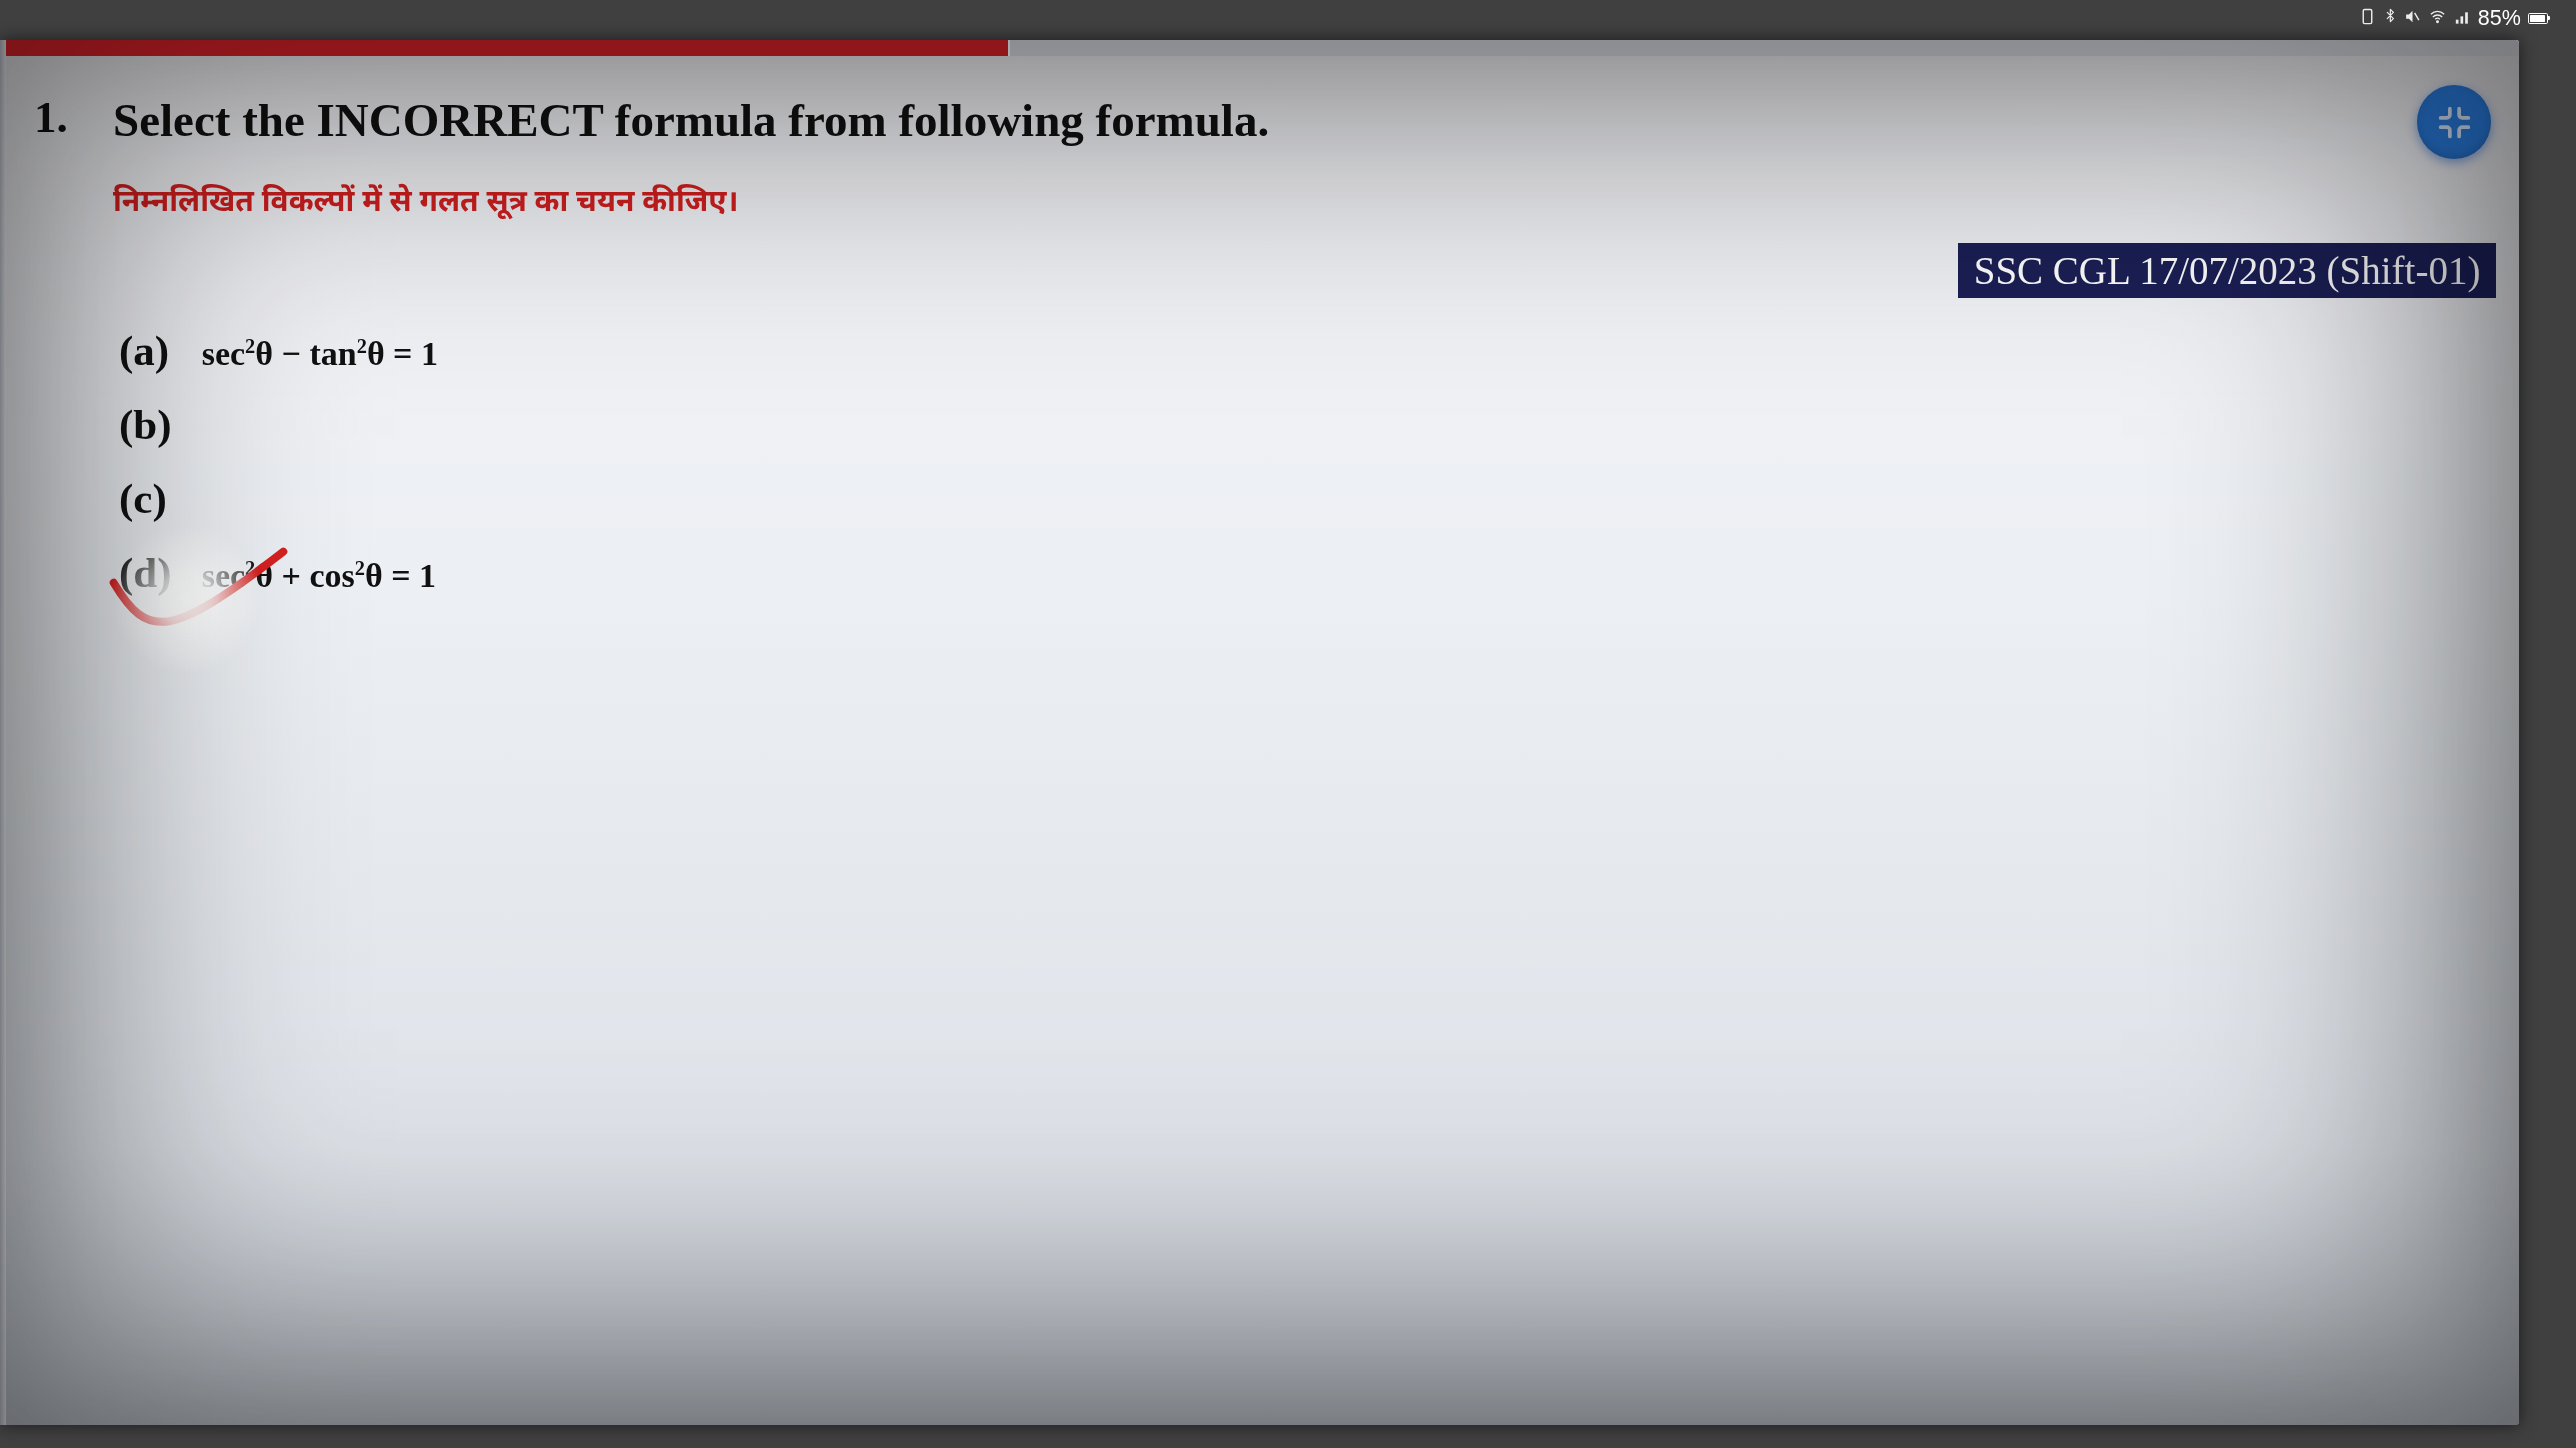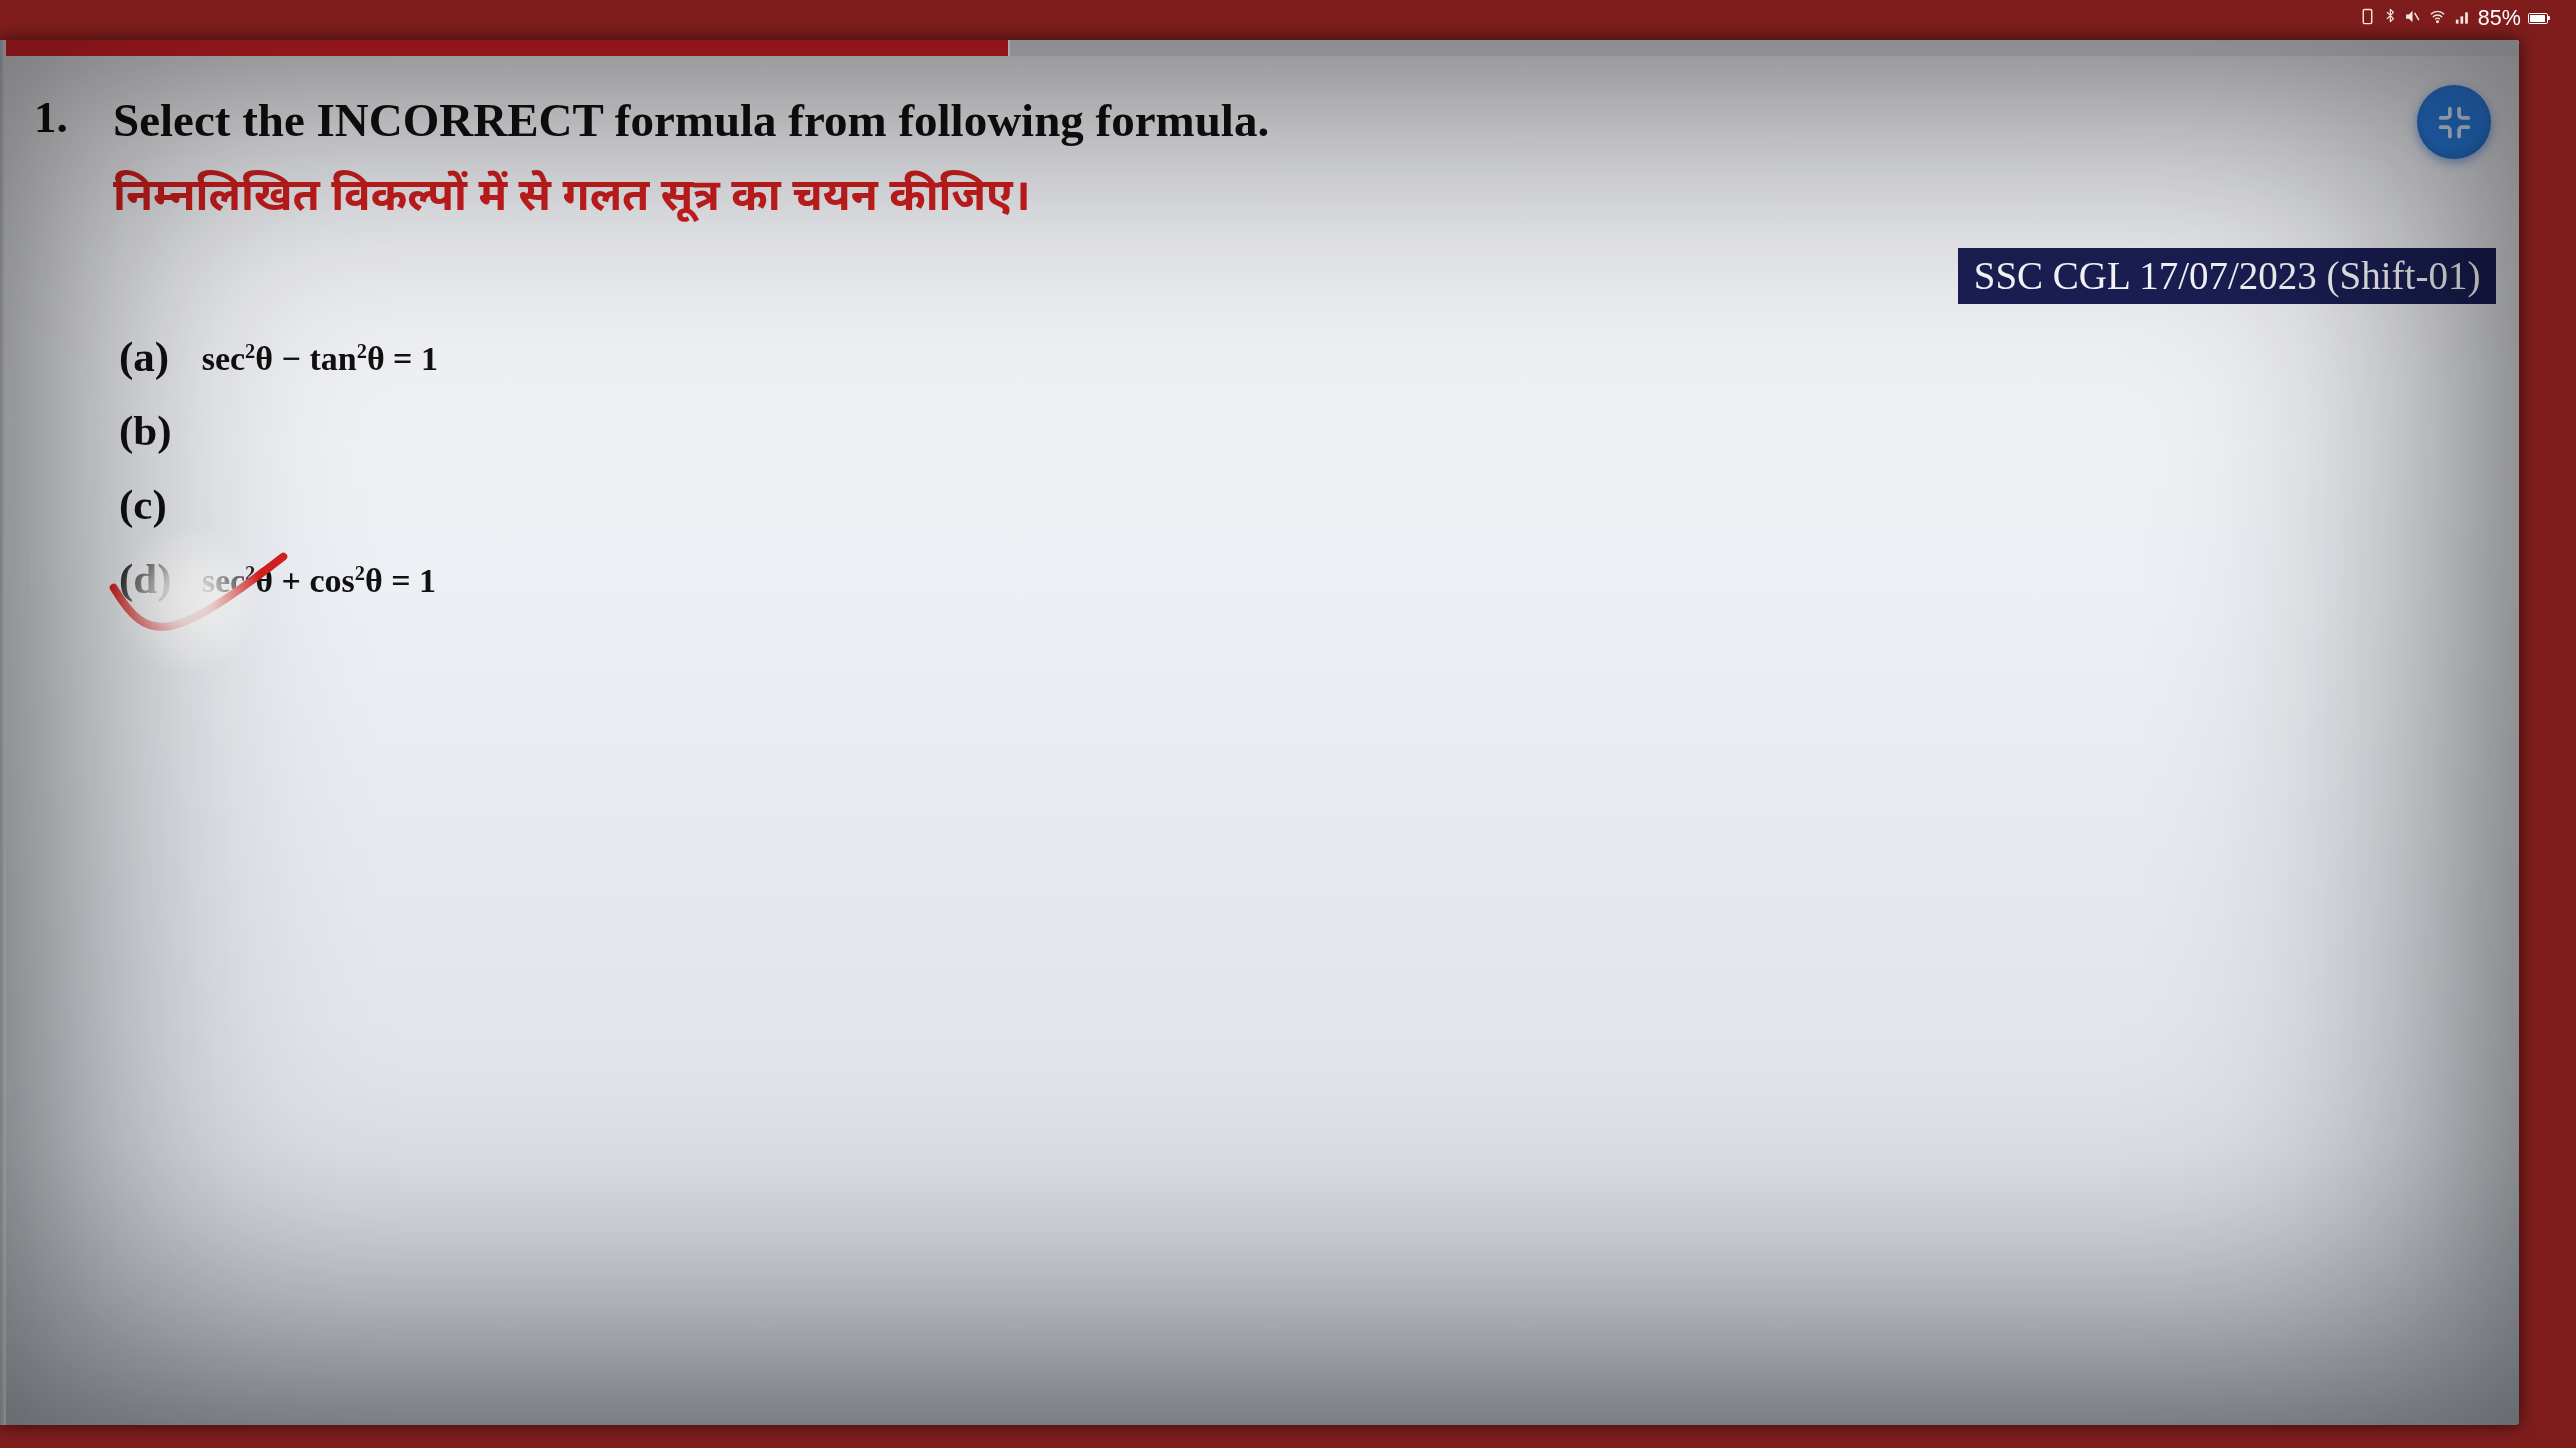--- a/index.html
+++ b/index.html
@@ -7,21 +7,21 @@
       width: 100%;
       height: 100%;
       background: #000;
       font-family: Georgia, 'Times New Roman', serif;
       overflow: hidden;
     }
     .screen {
       position: relative;
       width: 100%;
       height: 100%;
-      background: #7f1d1d;
+      background: #404040;
     }
     .status-bar {
       position: absolute;
       top: 5.7px;
       right: 28px;
       display: flex;
       align-items: center;
       gap: 6.8px;
       color: #fff;
       font-family: Arial, sans-serif;
@@ -79,24 +79,24 @@
       top: 51px;
       left: 34px;
       right: 22.6px;
     }
 
     .q-row { display: flex; align-items: flex-start; gap: 28px; }
     .q-num { font-size: 45px; font-weight: 700; color: #111; min-width: 51px; }
     .q-body { flex: 1; }
     .q-title { font-size: 47px; font-weight: 700; color: #111; line-height: 1.25; }
     .q-hindi {
-      font-size: 44px;
+      font-size: 30px;
       font-weight: 700;
       color: #d21f1f;
-      margin-top: 21px;
+      margin-top: 34px;
       line-height: 1.3;
       font-family: 'Noto Sans Devanagari', 'Mangal', Arial, sans-serif;
     }
     .exam-wrap {
       margin-top: 20.4px;
       display: flex;
       justify-content: flex-end;
       position: relative;
     }
     .exam-tag {

